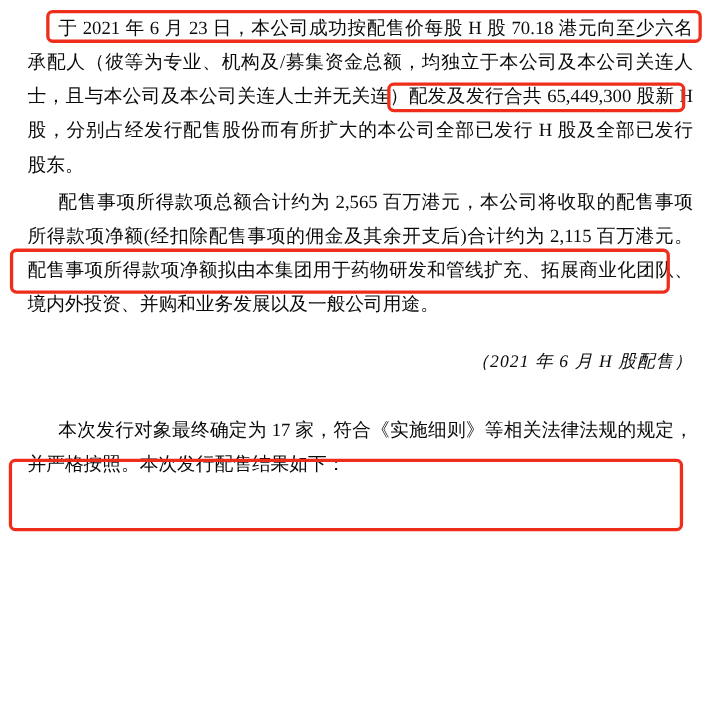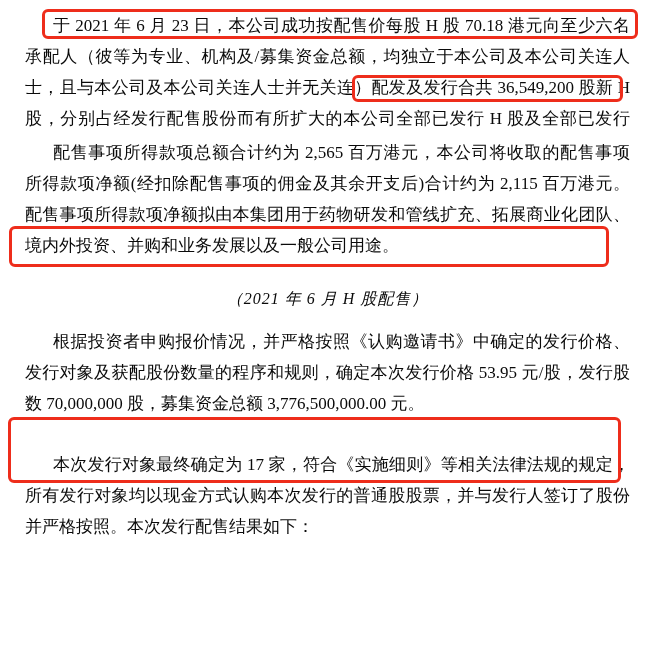--- a/index.html
+++ b/index.html
@@ -30,21 +30,21 @@
   .j { text-align-last: justify; }
   .last { text-align-last: left; }
   .indent { text-indent: 28px; }
   .caption {
     display: block;
     height: 31px;
     line-height: 31px;
     font-size: 16px;
     font-style: italic;
     letter-spacing: 1px;
-    text-align: center;
+    text-align: right;
   }
   .m-p2   { margin-top: 3px; }
   .m-cap1 { margin-top: 22px; }
   .m-p3   { margin-top: 12px; }
   .m-p4   { margin-top: 30px; }
   .m-cap2 { margin-top: 17px; }
   .hl {
     position: absolute;
     border: 3px solid #ee2d1b;
     border-radius: 6px;
@@ -57,44 +57,39 @@
   .hl4 { left: 8px;   top: 417px; width: 613px; height: 66px; }
 </style>
 </head>
 <body>
 
 <div class="page">
 
   <p class="para">
     <span class="line j indent">于 2021 年 6 月 23 日，本公司成功按配售价每股 H 股 70.18 港元向至少六名</span>
     <span class="line j">承配人（彼等为专业、机构及/募集资金总额，均独立于本公司及本公司关连人</span>
-    <span class="line j">士，且与本公司及本公司关连人士并无关连）配发及发行合共 36,549,200 股新 H</span>
+    <span class="line j">士，且与本公司及本公司关连人士并无关连）配发及发行合共 65,449,300 股新 H</span>
     <span class="line j">股，分别占经发行配售股份而有所扩大的本公司全部已发行 H 股及全部已发行</span>
+    <span class="line last">股东。</span>
   </p>
 
   <p class="para m-p2">
     <span class="line j indent">配售事项所得款项总额合计约为 2,565 百万港元，本公司将收取的配售事项</span>
     <span class="line j">所得款项净额(经扣除配售事项的佣金及其余开支后)合计约为 2,115 百万港元。</span>
     <span class="line j">配售事项所得款项净额拟由本集团用于药物研发和管线扩充、拓展商业化团队、</span>
     <span class="line last">境内外投资、并购和业务发展以及一般公司用途。</span>
   </p>
 
   <p class="para m-cap1">
     <span class="caption">（2021 年 6 月 H 股配售）</span>
   </p>
 
-  <p class="para m-p3">
-    <span class="line j indent">根据投资者申购报价情况，并严格按照《认购邀请书》中确定的发行价格、</span>
-    <span class="line j">发行对象及获配股份数量的程序和规则，确定本次发行价格 53.95 元/股，发行股</span>
-    <span class="line last">数 70,000,000 股，募集资金总额 3,776,500,000.00 元。</span>
-  </p>
 
   <p class="para m-p4">
     <span class="line j indent">本次发行对象最终确定为 17 家，符合《实施细则》等相关法律法规的规定，</span>
-    <span class="line j">所有发行对象均以现金方式认购本次发行的普通股股票，并与发行人签订了股份</span>
     <span class="line last">并严格按照。本次发行配售结果如下：</span>
   </p>
 
 
   <div class="hl hl1"></div>
   <div class="hl hl2"></div>
   <div class="hl hl3"></div>
   <div class="hl hl4"></div>
 
 </div>

